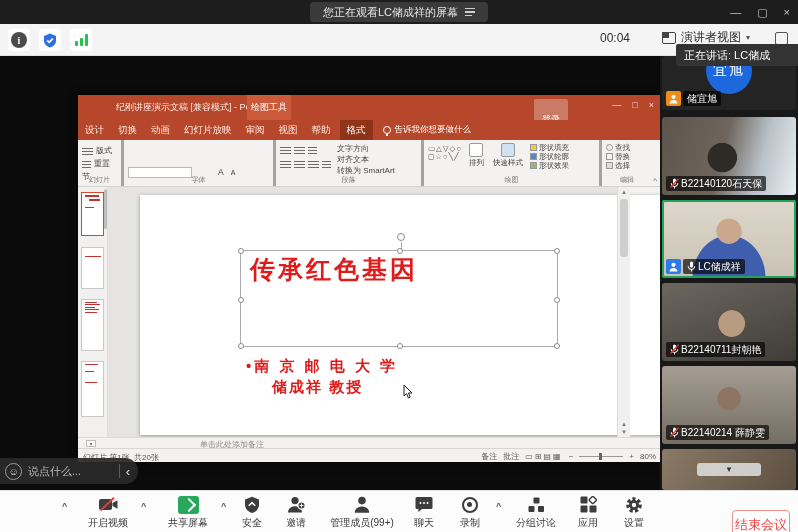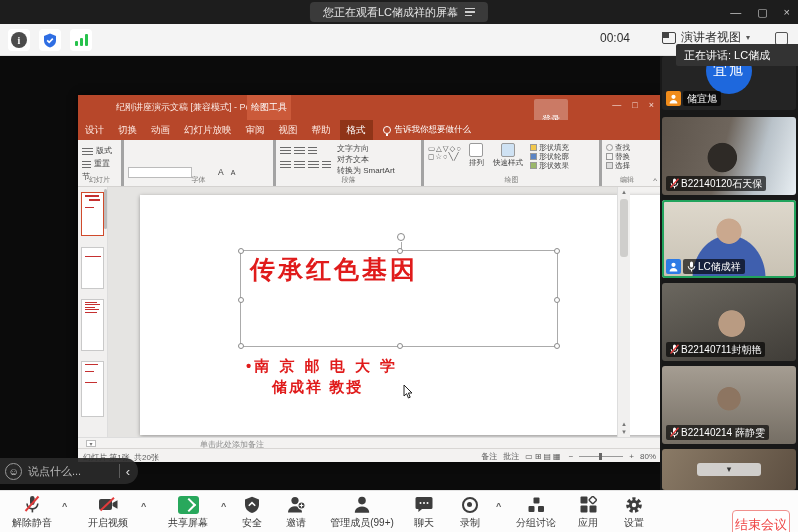--- a/index.html
+++ b/index.html
@@ -518,31 +518,20 @@
         </span>
     </div>
 
     <div class="tile" style="top:393px; height:41px; background:linear-gradient(120deg,#8a7a66,#5d4f41)">
       <span class="more-chip">▾</span>
     </div>
   </div>
 
   <div class="toolbar">
 
-    <div class="tool" style="left:4px">
-      <span class="ticon">
-        <svg width="16" height="19" viewBox="0 0 16 19">
-            <rect x="6" y="1" width="4.6" height="9" rx="2.3" fill="#3d3d3d"></rect>
-            <path d="M3 8.5a5.4 5.4 0 0 0 10.8 0" stroke="#3d3d3d" stroke-width="1.6" fill="none"></path>
-            <rect x="7.6" y="14" width="1.6" height="3.4" fill="#3d3d3d"></rect>
-            <line x1="1.5" y1="16" x2="14.5" y2="1.5" stroke="#e23b3b" stroke-width="2"></line>
-          </svg>
-      </span>
-      <span class="lbl">解除静音</span>
-    </div>
     <span class="chev" style="left:62px">^</span>
 
     <div class="tool" style="left:80px">
       <span class="ticon">
         <svg width="21" height="15" viewBox="0 0 21 15">
             <rect x="1" y="2" width="13" height="11" rx="2" fill="#3d3d3d"></rect>
             <path d="M14.5 6 19.5 3.2v8.6L14.5 9Z" fill="#3d3d3d"></path>
             <line x1="2.5" y1="13.5" x2="16" y2="0.8" stroke="#e23b3b" stroke-width="2"></line>
           </svg>
       </span>

